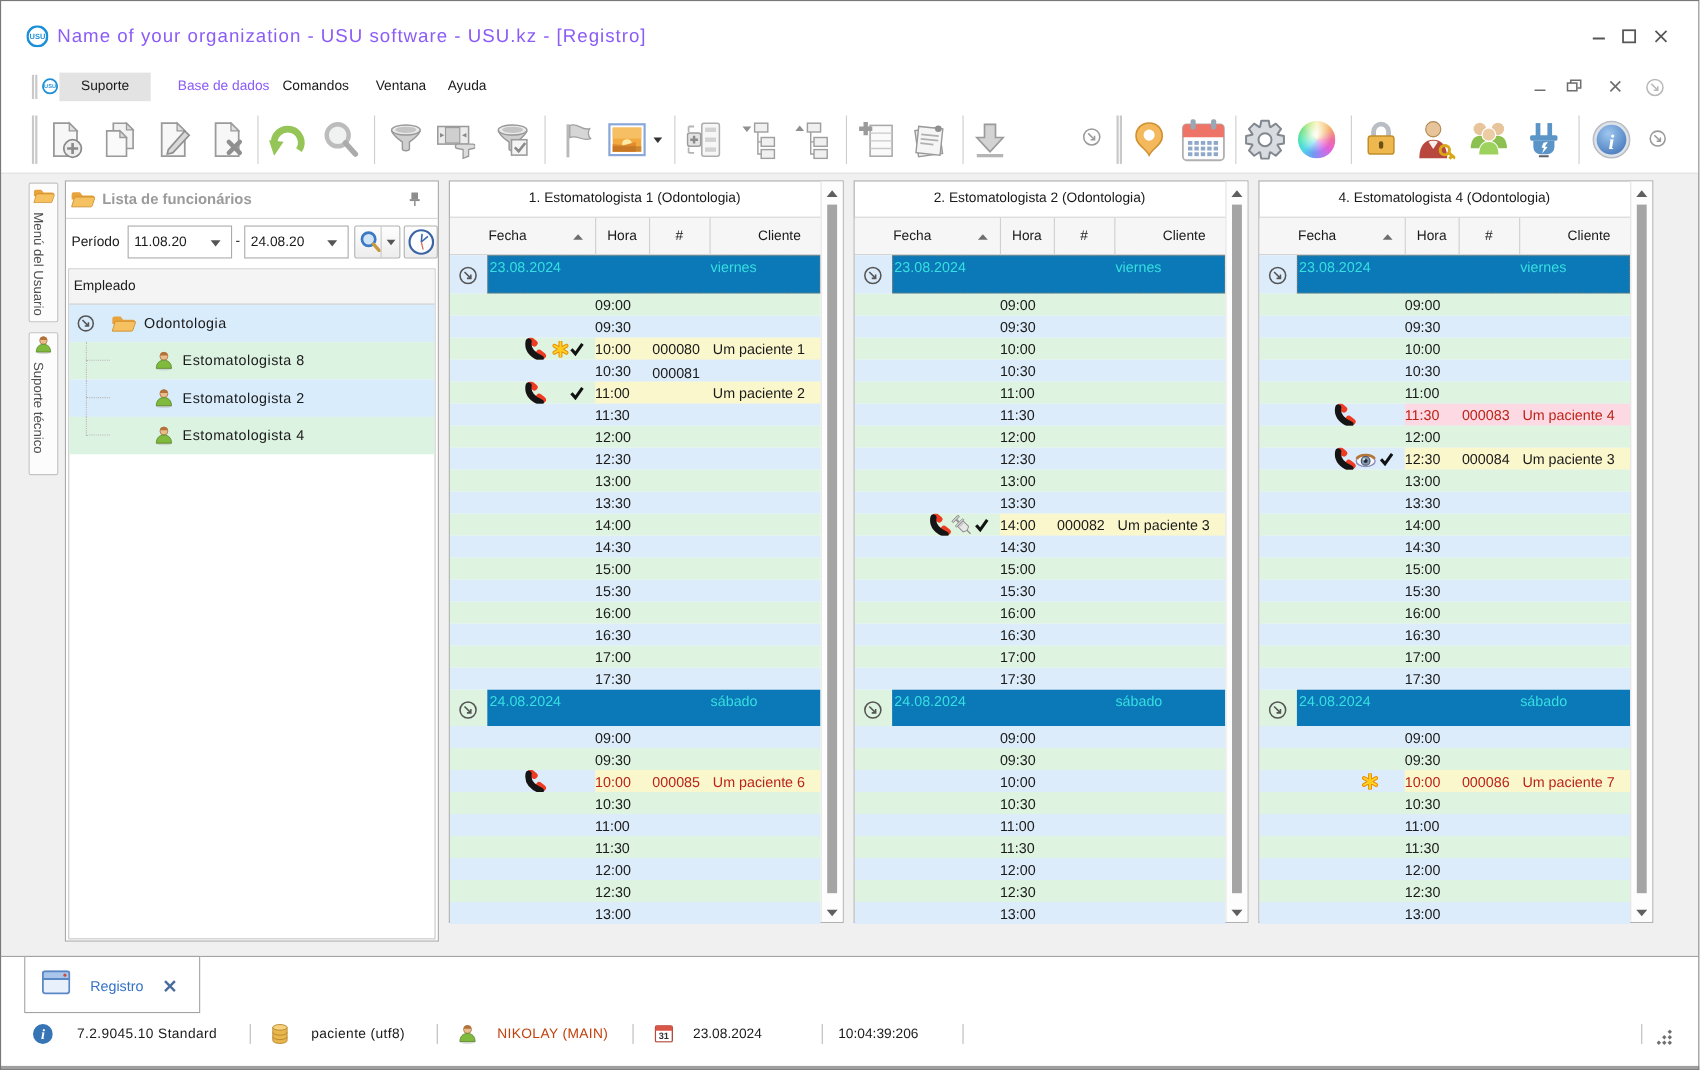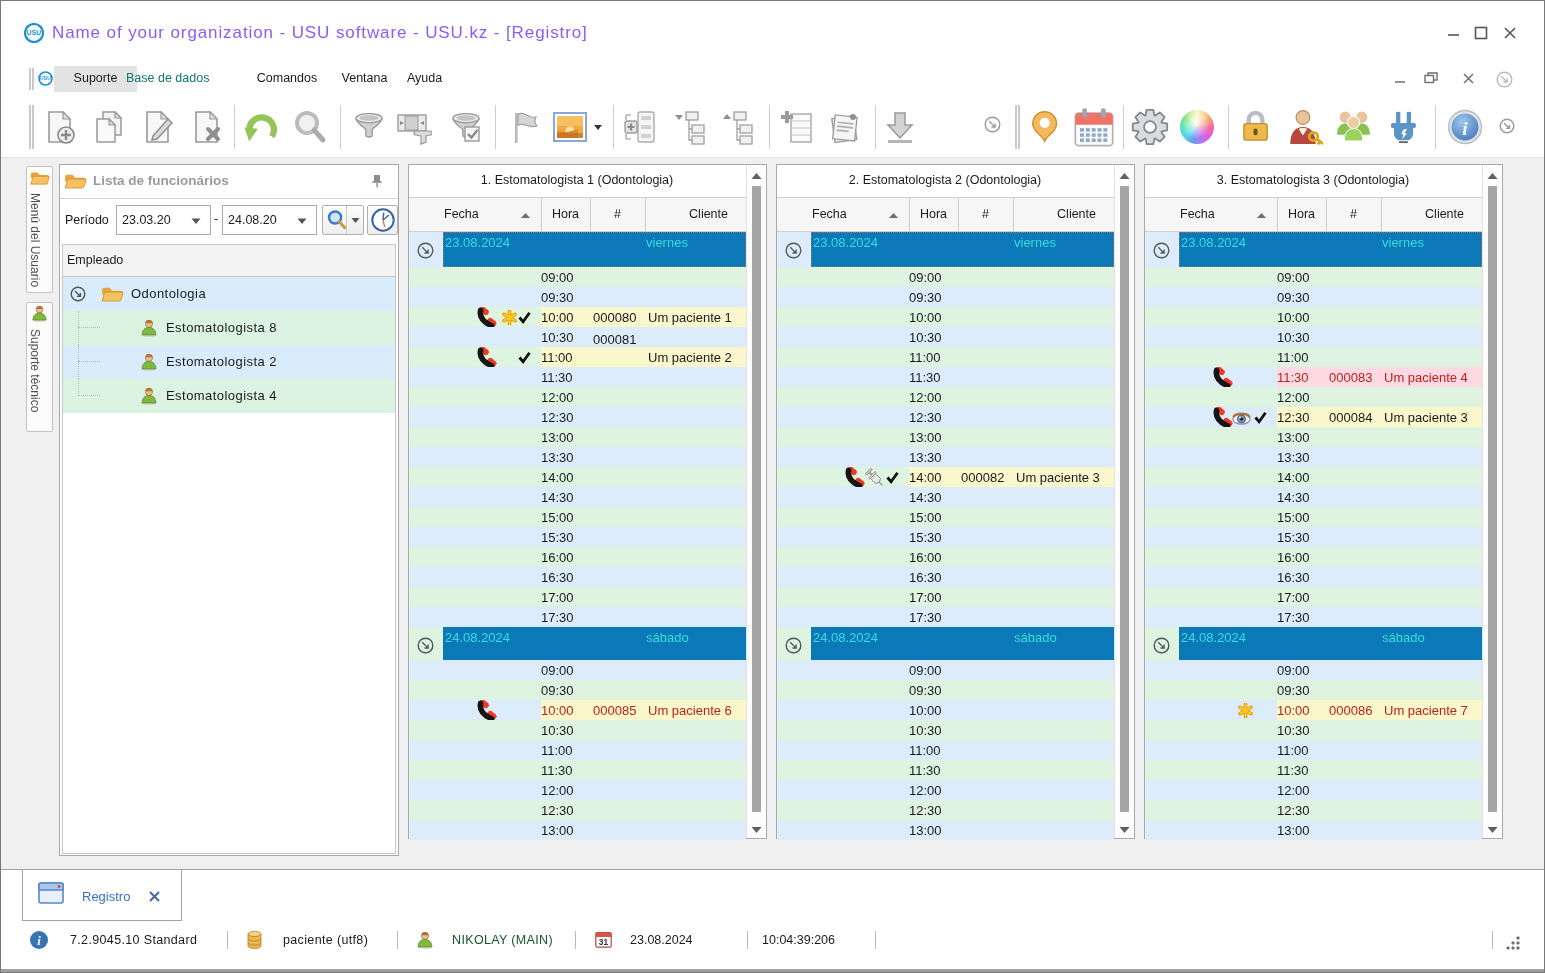--- a/index.html
+++ b/index.html
@@ -19,21 +19,21 @@
     <path d="M59 2 l10 10 M69 2 l-10 10" stroke="#565656" stroke-width="1.6"></path>
   </svg>
 <div class="ab" style="left:29px;top:68px;width:1.5px;height:22px;background:#c9c9c9"></div>
 <div class="ab" style="left:32px;top:68px;width:1.5px;height:22px;background:#c9c9c9"></div>
 <svg style="position:absolute;left:38px;top:71px" width="15" height="15" viewBox="0 0 15 15">
     <circle cx="7.5" cy="7.5" r="6.5" fill="#fff" stroke="#1d8fd8" stroke-width="1.65"></circle>
     <text x="7.5" y="9.336" font-family="Liberation Sans" font-weight="bold" font-size="5.1000000000000005" fill="#1d8fd8" text-anchor="middle">USU</text>
   </svg>
 <div class="ab" style="left:54px;top:66px;width:83px;height:26px;background:#e3e3e3"></div>
 <div class="txt" style="left:54px;top:71px;width:83px;text-align:center;font-size:12.5px;color:#1a1a1a">Suporte</div>
-<div class="txt" style="left:126px;top:71px;width:93px;text-align:left;font-size:12.5px;color:#0f766e">Base de dados</div>
+<div class="txt" style="left:152px;top:71px;width:93px;text-align:right;font-size:12.5px;color:#8b5cf6">Base de dados</div>
 <div class="txt" style="left:251px;top:71px;width:72px;text-align:center;font-size:12.5px;color:#1a1a1a">Comandos</div>
 <div class="txt" style="left:338px;top:71px;width:53px;text-align:center;font-size:12.5px;color:#1a1a1a">Ventana</div>
 <div class="txt" style="left:407px;top:71px;width:40px;text-align:left;font-size:12.5px;color:#1a1a1a">Ayuda</div>
 <svg style="position:absolute;left:1392px;top:70px" width="126" height="18" viewBox="0 0 126 18">
     <path d="M3 12 h10" stroke="#6e6e6e" stroke-width="1.5" fill="none"></path>
     <rect x="33" y="5.5" width="8.5" height="7" fill="none" stroke="#6e6e6e" stroke-width="1.4"></rect>
     <path d="M36 5.5 v-2.5 h9 v7 h-3" fill="none" stroke="#6e6e6e" stroke-width="1.4"></path>
     <path d="M72 4 l9 9 M81 4 l-9 9" stroke="#6e6e6e" stroke-width="1.5"></path>
   </svg>
 <svg style="position:absolute;left:1496px;top:71px" width="17" height="17" viewBox="0 0 17 17">
@@ -258,21 +258,21 @@
   </svg>
 <div class="txt" style="left:93px;top:173px;font-size:13.5px;font-weight:bold;color:#9b9b9b">Lista de funcionários</div>
 <svg style="position:absolute;left:371px;top:174px" width="12" height="14" viewBox="0 0 12 14">
     <rect x="3" y="1" width="6" height="6" fill="#8d8d8d"></rect>
     <rect x="1.5" y="7" width="9" height="1.8" fill="#8d8d8d"></rect>
     <rect x="5.4" y="8.8" width="1.4" height="4.5" fill="#8d8d8d"></rect>
   </svg>
 <div class="ab" style="left:60px;top:198px;width:338px;height:1px;background:#d5d5d5"></div>
 <div class="txt" style="left:65px;top:213px;font-size:12.5px;color:#1a1a1a">Período</div>
 <div class="ab" style="left:116px;top:205px;width:95px;height:30px;background:#fff;border:1px solid #ababab;box-sizing:border-box"></div>
-<div class="txt" style="left:122px;top:213px;font-size:12.5px;color:#1a1a1a">23.03.20</div>
+<div class="txt" style="left:122px;top:213px;font-size:12.5px;color:#1a1a1a">11.08.20</div>
 <svg style="position:absolute;left:190px;top:217px" width="12" height="8" viewBox="0 0 12 8">
     <path d="M1.5 1.5 l9 0 -4.5 5.5z" fill="#555"></path>
   </svg>
 <div class="txt" style="left:214px;top:212px;font-size:12.5px;color:#1a1a1a">-</div>
 <div class="ab" style="left:222px;top:205px;width:95px;height:30px;background:#fff;border:1px solid #ababab;box-sizing:border-box"></div>
 <div class="txt" style="left:228px;top:213px;font-size:12.5px;color:#1a1a1a">24.08.20</div>
 <svg style="position:absolute;left:296px;top:217px" width="12" height="8" viewBox="0 0 12 8">
     <path d="M1.5 1.5 l9 0 -4.5 5.5z" fill="#555"></path>
   </svg>
 <div class="ab" style="left:322px;top:205px;width:42px;height:30px;background:linear-gradient(#fefefe,#ededed);border:1px solid #b0b0b0;border-radius:2px;box-sizing:border-box"></div>
@@ -572,21 +572,21 @@
 <div class="txt" style="left:909px;top:823px;font-size:13px;color:#1a1a1a">13:00</div>
 <div class="ab" style="left:1114px;top:165px;width:20px;height:673px;background:#fdfdfd;border-left:1px solid #e3e3e3;box-sizing:border-box"></div>
 <svg style="position:absolute;left:1119px;top:172px" width="11" height="8" viewBox="0 0 11 8">
     <path d="M5.5 1 L10.5 7 L0.5 7z" fill="#5f5f5f"></path>
   </svg>
 <svg style="position:absolute;left:1119px;top:826px" width="11" height="8" viewBox="0 0 11 8">
     <path d="M5.5 7 L10.5 1 L0.5 1z" fill="#5f5f5f"></path>
   </svg>
 <div class="ab" style="left:1120px;top:186px;width:9px;height:626px;background:#a5a5a5"></div>
 <div class="ab" style="left:1144px;top:164px;width:359px;height:675px;background:#fff;border:1px solid #a9a9a9;box-sizing:border-box"></div>
-<div class="txt" style="left:1145px;top:173px;width:336px;text-align:center;font-size:12.5px;color:#1a1a1a">3. Estomatologista 3 (Odontologia)</div>
+<div class="txt" style="left:1145px;top:173px;width:336px;text-align:center;font-size:12.5px;color:#1a1a1a">4. Estomatologista 4 (Odontologia)</div>
 <div class="ab" style="left:1145px;top:197px;width:357px;height:1px;background:#d0d0d0"></div>
 <div class="ab" style="left:1145px;top:198px;width:337px;height:33px;background:#f6f6f6"></div>
 <div class="txt" style="left:1180px;top:207px;font-size:12.5px;color:#1a1a1a">Fecha</div>
 <svg style="position:absolute;left:1256px;top:212px" width="11" height="7" viewBox="0 0 11 7">
     <path d="M5.5 1 L10 6 L1 6z" fill="#6e6e6e"></path>
   </svg>
 <div class="txt" style="left:1277px;top:207px;width:49px;text-align:center;font-size:12.5px;color:#1a1a1a">Hora</div>
 <div class="txt" style="left:1326px;top:207px;width:55px;text-align:center;font-size:12.5px;color:#1a1a1a">#</div>
 <div class="txt" style="left:1381px;top:207px;width:83px;text-align:right;font-size:12.5px;color:#1a1a1a">Cliente</div>
 <div class="ab" style="left:1277px;top:198px;width:1px;height:33px;background:#d0d0d0"></div>
@@ -730,21 +730,21 @@
     <path d="M1 7.5 a6.5 2.6 0 0 0 13 0 M1 11.5 a6.5 2.6 0 0 0 13 0" fill="none" stroke="#b5842a" stroke-width="0.8"></path>
   </svg>
 <div class="txt" style="left:283px;top:933px;font-size:12.5px;letter-spacing:0.35px;color:#1a1a1a">paciente (utf8)</div>
 <div class="ab" style="left:397px;top:931px;width:1px;height:18px;background:#b9b9b9"></div>
 <svg style="position:absolute;left:416px;top:931px" width="18" height="18" viewBox="0 0 17 17">
     <ellipse cx="8.5" cy="15" rx="7" ry="2" fill="#b9b9b9" opacity="0.5"></ellipse>
     <circle cx="8.5" cy="4.6" r="3.4" fill="#e9bd8d" stroke="#a8743c" stroke-width="0.7"></circle>
     <path d="M8.5 1 a3.5 3.5 0 0 1 3.4 3 l-6.8 0 a3.5 3.5 0 0 1 3.4 -3z" fill="#b4713a"></path>
     <path d="M2 15 c0 -4.5 2.6 -7 6.5 -7 s6.5 2.5 6.5 7z" fill="#7fba3c" stroke="#588428" stroke-width="0.7"></path>
   </svg>
-<div class="txt" style="left:452px;top:933px;font-size:12.5px;letter-spacing:0.35px;color:#14532d">NIKOLAY (MAIN)</div>
+<div class="txt" style="left:452px;top:933px;font-size:12.5px;letter-spacing:0.35px;color:#c2410c">NIKOLAY (MAIN)</div>
 <div class="ab" style="left:575px;top:931px;width:1px;height:18px;background:#b9b9b9"></div>
 <svg style="position:absolute;left:595px;top:931px" width="17" height="17" viewBox="0 0 17 17">
     <rect x="0.8" y="1.6" width="15.4" height="14.6" rx="1.4" fill="#fff" stroke="#b24a3e" stroke-width="1.2"></rect>
     <path d="M0.8 3 a1.4 1.4 0 0 1 1.4 -1.4 h12.6 a1.4 1.4 0 0 1 1.4 1.4 v3 h-15.4z" fill="#d85548"></path>
     <text x="8.5" y="13.6" font-family="Liberation Sans" font-size="8.4" font-weight="bold" fill="#333" text-anchor="middle">31</text>
   </svg>
 <div class="txt" style="left:630px;top:933px;font-size:12.5px;color:#1a1a1a">23.08.2024</div>
 <div class="ab" style="left:747px;top:931px;width:1px;height:18px;background:#b9b9b9"></div>
 <div class="txt" style="left:762px;top:933px;font-size:12.5px;color:#1a1a1a">10:04:39:206</div>
 <div class="ab" style="left:875px;top:931px;width:1px;height:18px;background:#b9b9b9"></div>

